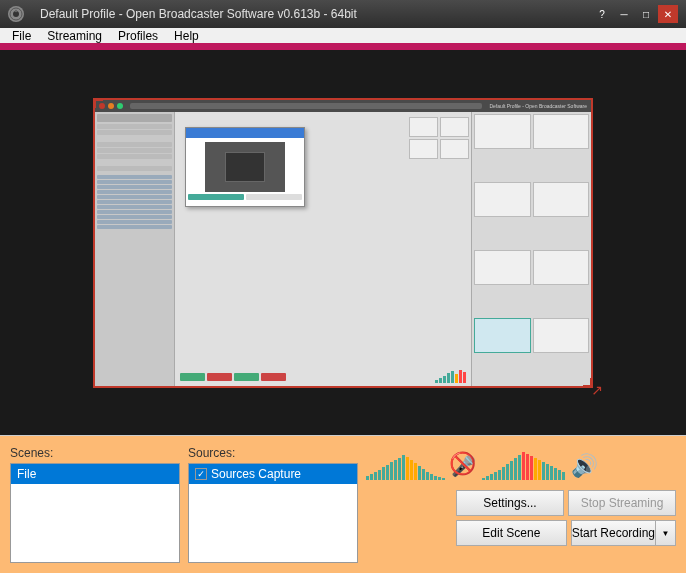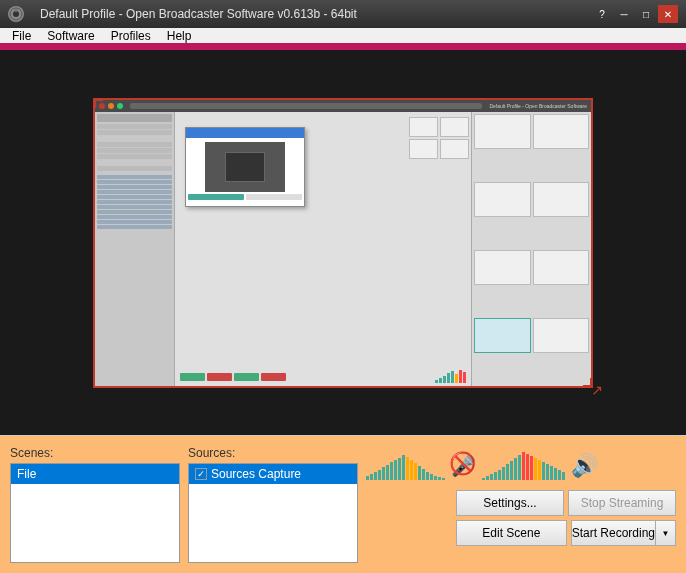--- a/index.html
+++ b/index.html
@@ -387,21 +387,21 @@
   <div class="title-bar-controls">
     <button class="title-btn">?</button>
     <button class="title-btn">─</button>
     <button class="title-btn">□</button>
     <button class="title-btn close">✕</button>
   </div>
 </div>
 
 <div class="menu-bar">
   <div class="menu-item">File</div>
-  <div class="menu-item">Software</div>
+  <div class="menu-item">Streaming</div>
   <div class="menu-item">Profiles</div>
   <div class="menu-item">Help</div>
 </div>
 
 <div class="main-area">
   <div class="preview-container">
 
     <div class="preview-inner">
       <div class="screenshot-sim">
 

